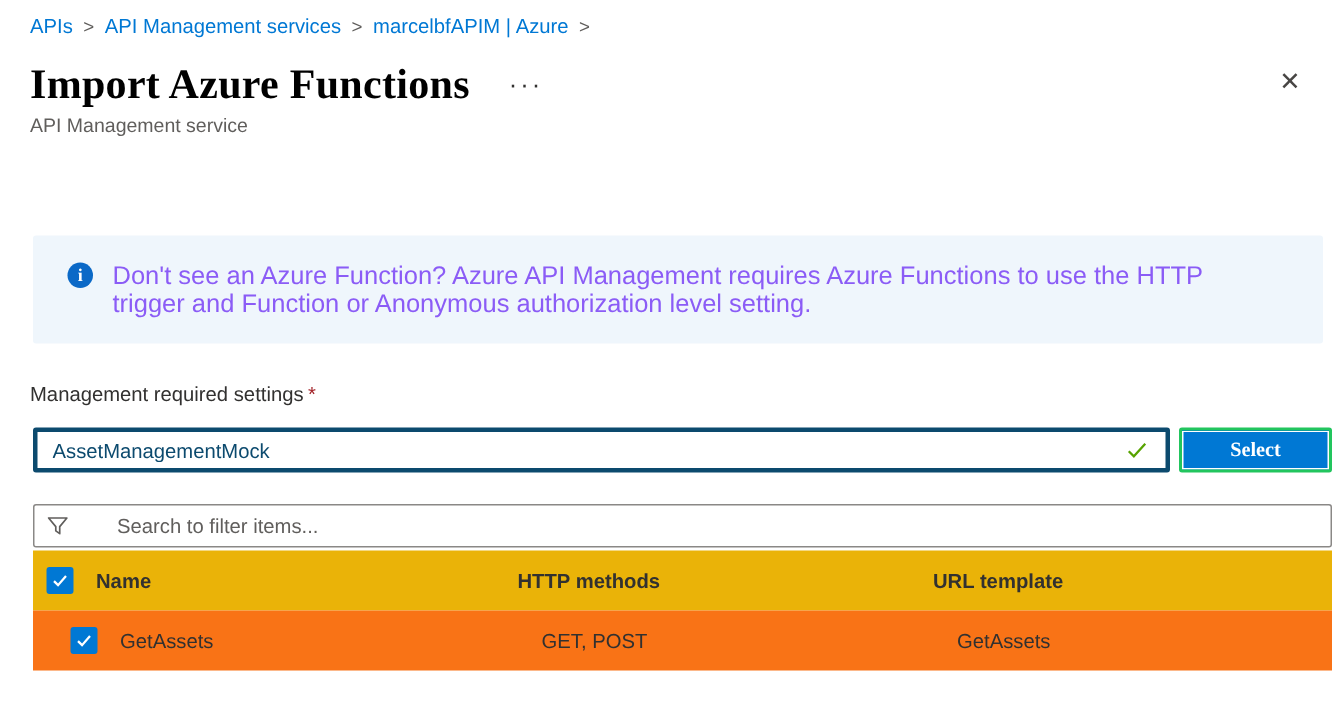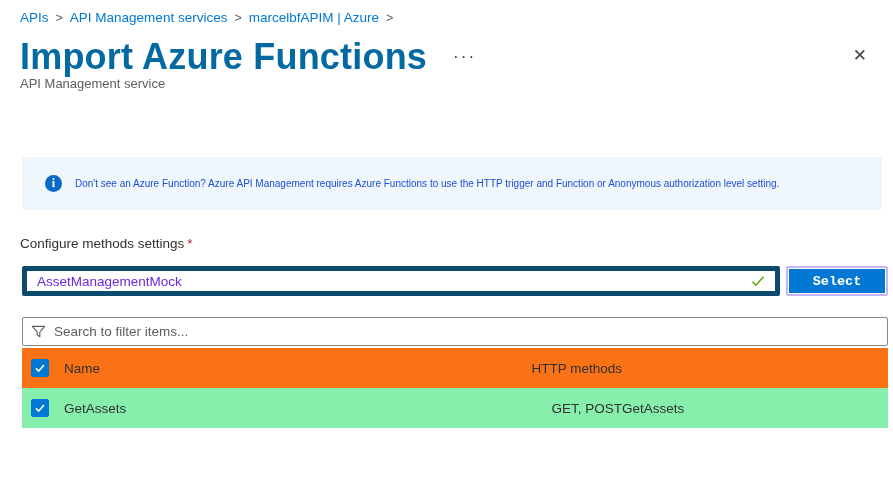--- a/index.html
+++ b/index.html
@@ -28,25 +28,26 @@
     font-size: 12.5px;
   }
 
   
   .title-row {
     margin: 15px 0 0 20px;
     display: flex;
     align-items: center;
   }
   .page-title {
-    font-size: 36px;
+    font-size: 28px;
     font-weight: 700;
-    color: #0369a1;
+    color: #000000;
     line-height: 30px;
     letter-spacing: 0.2px;
+    font-family: Liberation Serif, serif;
   }
   .more-actions {
     margin-left: 26px;
     color: #323130;
     font-size: 17px;
     letter-spacing: 2px;
     cursor: pointer;
     line-height: 30px;
   }
   .close-btn {
@@ -87,23 +88,23 @@
     color: #ffffff;
     font-family: "Liberation Serif", serif;
     font-weight: 700;
     font-size: 12px;
     line-height: 17px;
     text-align: center;
     margin-top: 1px;
   }
   .banner-text {
     margin-left: 13px;
-    font-size: 10px;
+    font-size: 17px;
     line-height: 19px;
-    color: #1d4ed8;
+    color: #8b5cf6;
     max-width: 732px;
   }
 
   
   .settings-label {
     margin: 26px 0 0 20px;
     font-size: 13.5px;
     line-height: 16px;
     color: #323130;
   }
@@ -118,62 +119,63 @@
     height: 30px;
   }
   .settings-input-wrap {
     position: relative;
     width: 758px;
     height: 30px;
   }
   .settings-input {
     width: 100%;
     height: 100%;
-    border: 5px solid #0c4a6e;
+    border: 3px solid #0c4a6e;
     border-radius: 2px;
     padding: 0 34px 0 10px;
     font-size: 13.5px;
-    color: #6d28d9;
+    color: #0c4a6e;
     font-family: "Liberation Sans", "DejaVu Sans", sans-serif;
     outline: none;
     background: #ffffff;
   }
   .valid-check {
     position: absolute;
     right: 14px;
     top: 7px;
     width: 16px;
     height: 16px;
   }
   .select-btn {
     margin-left: 6px;
     width: 102px;
     height: 30px;
     background: #0078d4;
-    border: 2px solid #c4b5fd;
+    border: 2px solid #22c55e;
     box-shadow: inset 0 0 0 1px #ffffff;
     border-radius: 2px;
     color: #ffffff;
     font-size: 13.5px;
     font-weight: 700;
-    font-family: Liberation Mono, monospace;
+    font-family: Liberation Serif, serif;
     cursor: pointer;
   }
 
   
   .search-box {
     margin: 21px 0 0 22px;
     width: 866px;
     height: 29px;
     border: 1px solid #8a8886;
     border-radius: 2px;
     display: flex;
     align-items: center;
     padding: 0 8px;
     background: #ffffff;
+    gap: 24px;
   }
   .funnel-icon { flex: 0 0 auto; display: block; margin-right: 8px; }
   .search-input {
     flex: 1;
     border: none;
     outline: none;
     font-size: 13.5px;
     color: #323130;
     font-family: "Liberation Sans", "DejaVu Sans", sans-serif;
     background: transparent;
@@ -182,30 +184,30 @@
   .search-input::placeholder { color: #605e5c; opacity: 1; }
 
   
   .table { margin-left: 22px; width: 866px; margin-top: 2px; }
   .t-row {
     display: flex;
     align-items: center;
     height: 40px;
     font-size: 13.5px;
   }
-  .t-head { font-weight: 400; background: #f97316; }
-  .t-body-row { background: #86efac; cursor: pointer; }
+  .t-head { font-weight: 700; background: #eab308; }
+  .t-body-row { background: #f97316; cursor: pointer; padding-left: 16px; }
   .cell-check {
     flex: 0 0 42px;
     display: flex;
     align-items: center;
     padding-left: 9px;
   }
   .cell-name { flex: 0 0 281px; }
-  .cell-http { flex: 0 0 277px; text-align: right; }
+  .cell-http { flex: 0 0 277px; }
   .cell-url  { flex: 1; }
   .checkbox {
     width: 18px;
     height: 18px;
     background: #0078d4;
     border: 1px solid #0078d4;
     border-radius: 2px;
     display: flex;
     align-items: center;
     justify-content: center;
@@ -225,21 +227,21 @@
 </div>
 <button class="close-btn">✕</button>
 <div class="subtitle">API Management service</div>
 
 <div class="banner">
   <div class="info-icon">i</div>
   <div class="banner-text">Don't see an Azure Function? Azure API Management requires Azure Functions to use the HTTP trigger and Function or Anonymous authorization level setting.</div>
 </div>
 
 <div class="settings-label">
-  <span>Configure methods settings</span><span class="required">*</span>
+  <span>Management required settings</span><span class="required">*</span>
 </div>
 <div class="settings-row">
   <div class="settings-input-wrap">
     <input class="settings-input" type="text" value="AssetManagementMock" style="">
     <svg class="valid-check" viewBox="0 0 16 16">
       <path d="M2.5 8.8l3.4 3.4 7.6-8.4" fill="none" stroke="#57a300" stroke-width="1.5"></path>
     </svg>
   </div>
   <button class="select-btn">Select</button>
 </div>
@@ -255,20 +257,21 @@
   <div class="t-row t-head">
     <div class="cell-check">
       <div class="checkbox">
         <svg width="12" height="12" viewBox="0 0 12 12">
           <path d="M2 6.4l2.7 2.7L10 3" fill="none" stroke="#ffffff" stroke-width="1.5"></path>
         </svg>
       </div>
     </div>
     <div class="cell-name">Name</div>
     <div class="cell-http">HTTP methods</div>
+    <div class="cell-url">URL template</div>
   </div>
   <div class="t-row t-body-row">
     <div class="cell-check">
       <div class="checkbox">
         <svg width="12" height="12" viewBox="0 0 12 12">
           <path d="M2 6.4l2.7 2.7L10 3" fill="none" stroke="#ffffff" stroke-width="1.5"></path>
         </svg>
       </div>
     </div>
     <div class="cell-name">GetAssets</div>

